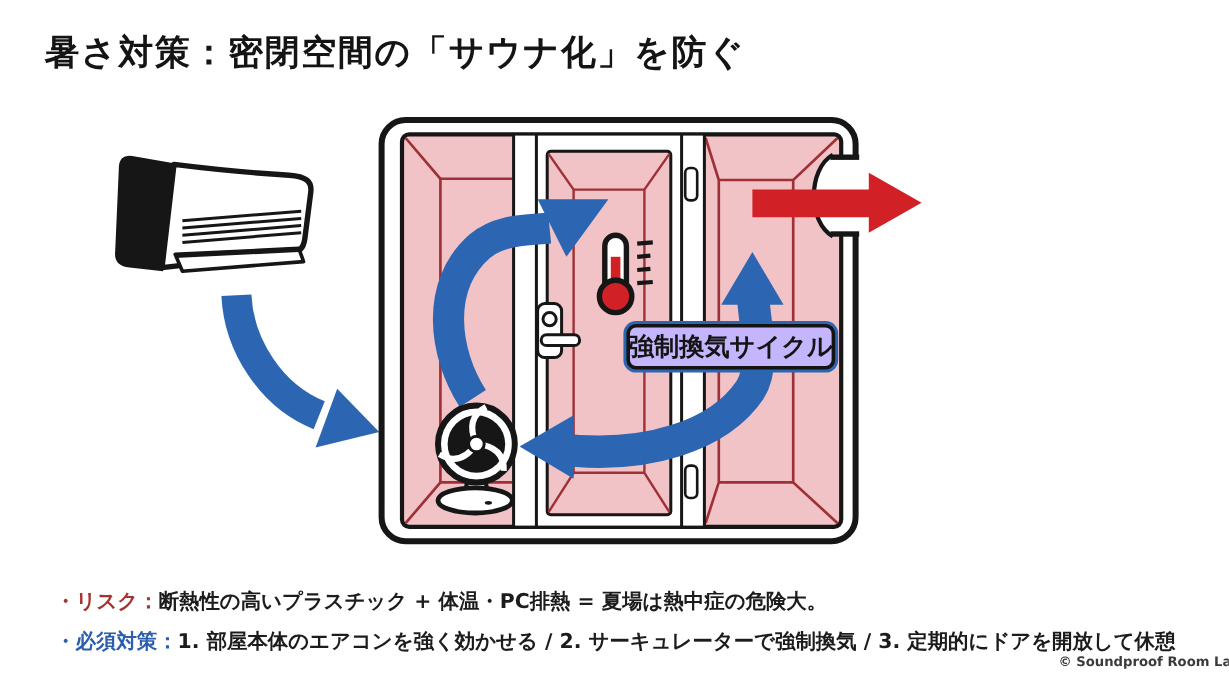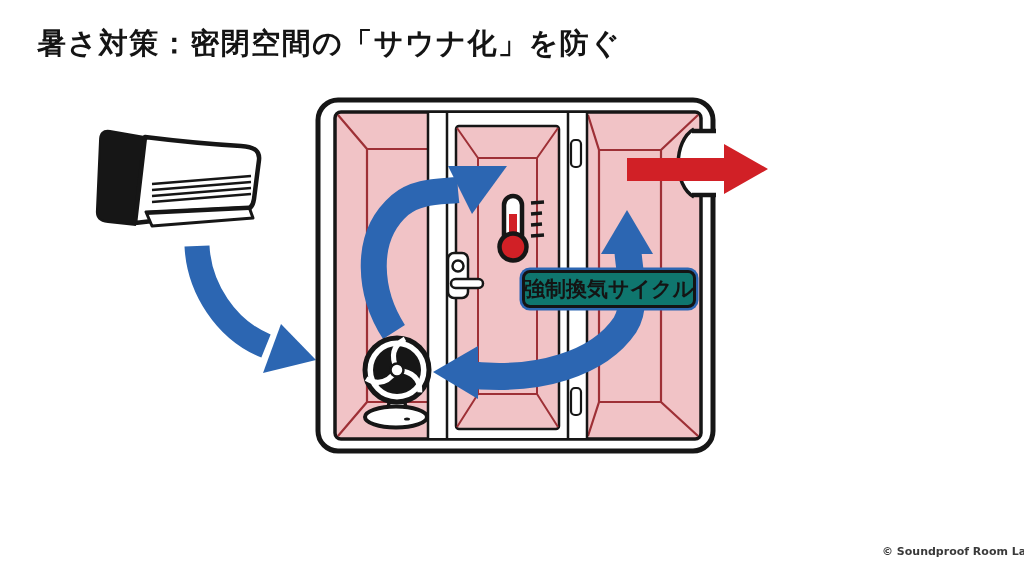--- a/index.html
+++ b/index.html
@@ -10,21 +10,21 @@
   }
   .stage{position:absolute;inset:0;border-radius:13px;}
   .page-title{
     position:absolute;left:37px;top:24px;margin:0;
     font-size:29px;font-weight:900;color:#141414;letter-spacing:1.5px;
     white-space:nowrap;
   }
   svg.diagram{position:absolute;left:0;top:0;}
   .cycle-label{
     position:absolute;left:522px;top:270px;width:174px;height:38px;
-    box-sizing:border-box;background:#0f766e;border:3px solid #141414;
+    box-sizing:border-box;background:#c4b5fd;border:3px solid #141414;
     border-radius:8px;box-shadow:0 0 0 2.5px #2c66b2;
     display:flex;align-items:center;justify-content:center;
     font-size:21px;font-weight:700;color:#141414;white-space:nowrap;
   }
   .notes{position:absolute;left:46px;top:490px;color:#1c1c1c;}
   .note-line{margin:0 0 9px 0;font-size:17px;font-weight:700;line-height:24px;white-space:nowrap;}
   .risk-accent{color:#a6332f;}
   .measures-accent{color:#2b5fae;}
   .credit{
     position:absolute;left:882px;top:545px;
@@ -135,16 +135,20 @@
         <path d="M397,370 C390,355 394,345 405,339"></path>
         <path d="M397,370 C390,355 394,345 405,339" transform="rotate(120 397 370)"></path>
         <path d="M397,370 C390,355 394,345 405,339" transform="rotate(240 397 370)"></path>
       </g>
       <circle cx="397" cy="370" r="6.5" fill="#ffffff" stroke="#161616" stroke-width="2.5"></circle>
     </g>
   </svg>
 
   <div class="cycle-label">強制換気サイクル</div>
 
+  <div class="notes">
+    <p class="note-line"><span class="risk-accent">・</span><span class="risk-accent">リスク：</span><span>断熱性の高いプラスチック + 体温・PC排熱 = 夏場は熱中症の危険大。</span></p>
+    <p class="note-line"><span class="measures-accent">・</span><span class="measures-accent">必須対策：</span><span>1. 部屋本体のエアコンを強く効かせる / 2. サーキュレーターで強制換気 / 3. 定期的にドアを開放して休憩</span></p>
+  </div>
 
   <div class="credit">© Soundproof Room Lab</div>
 
 </div>
 
 </body></html>

